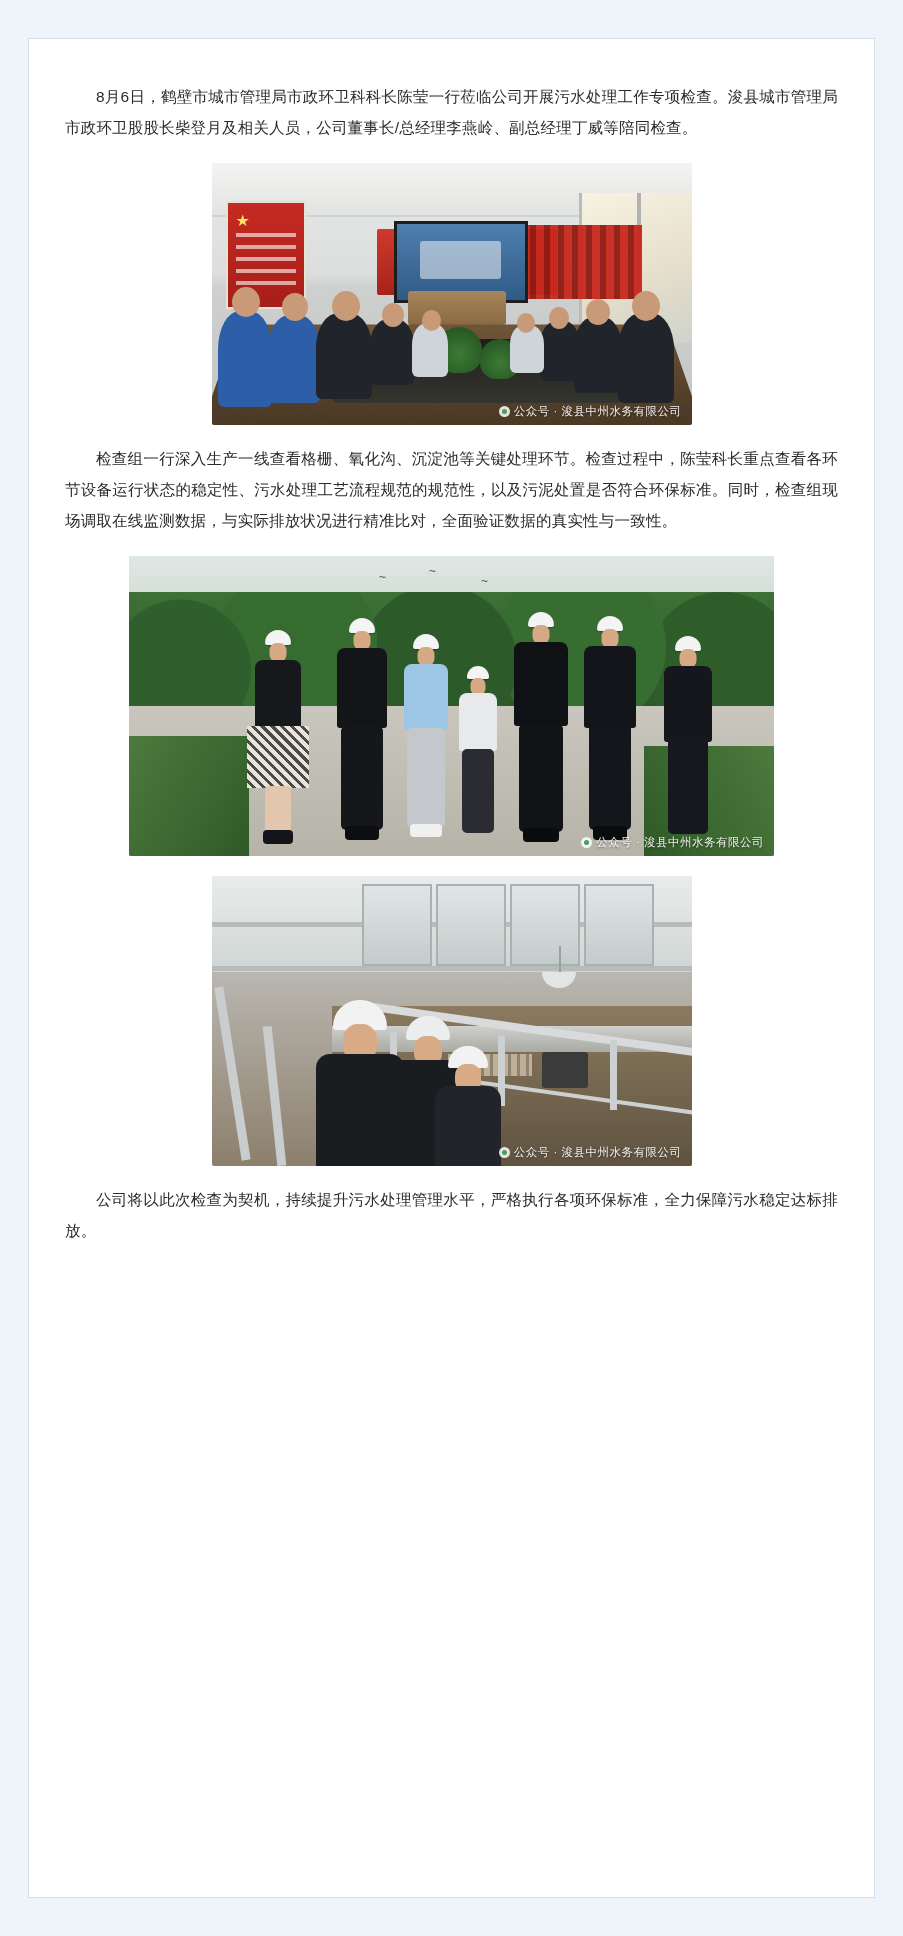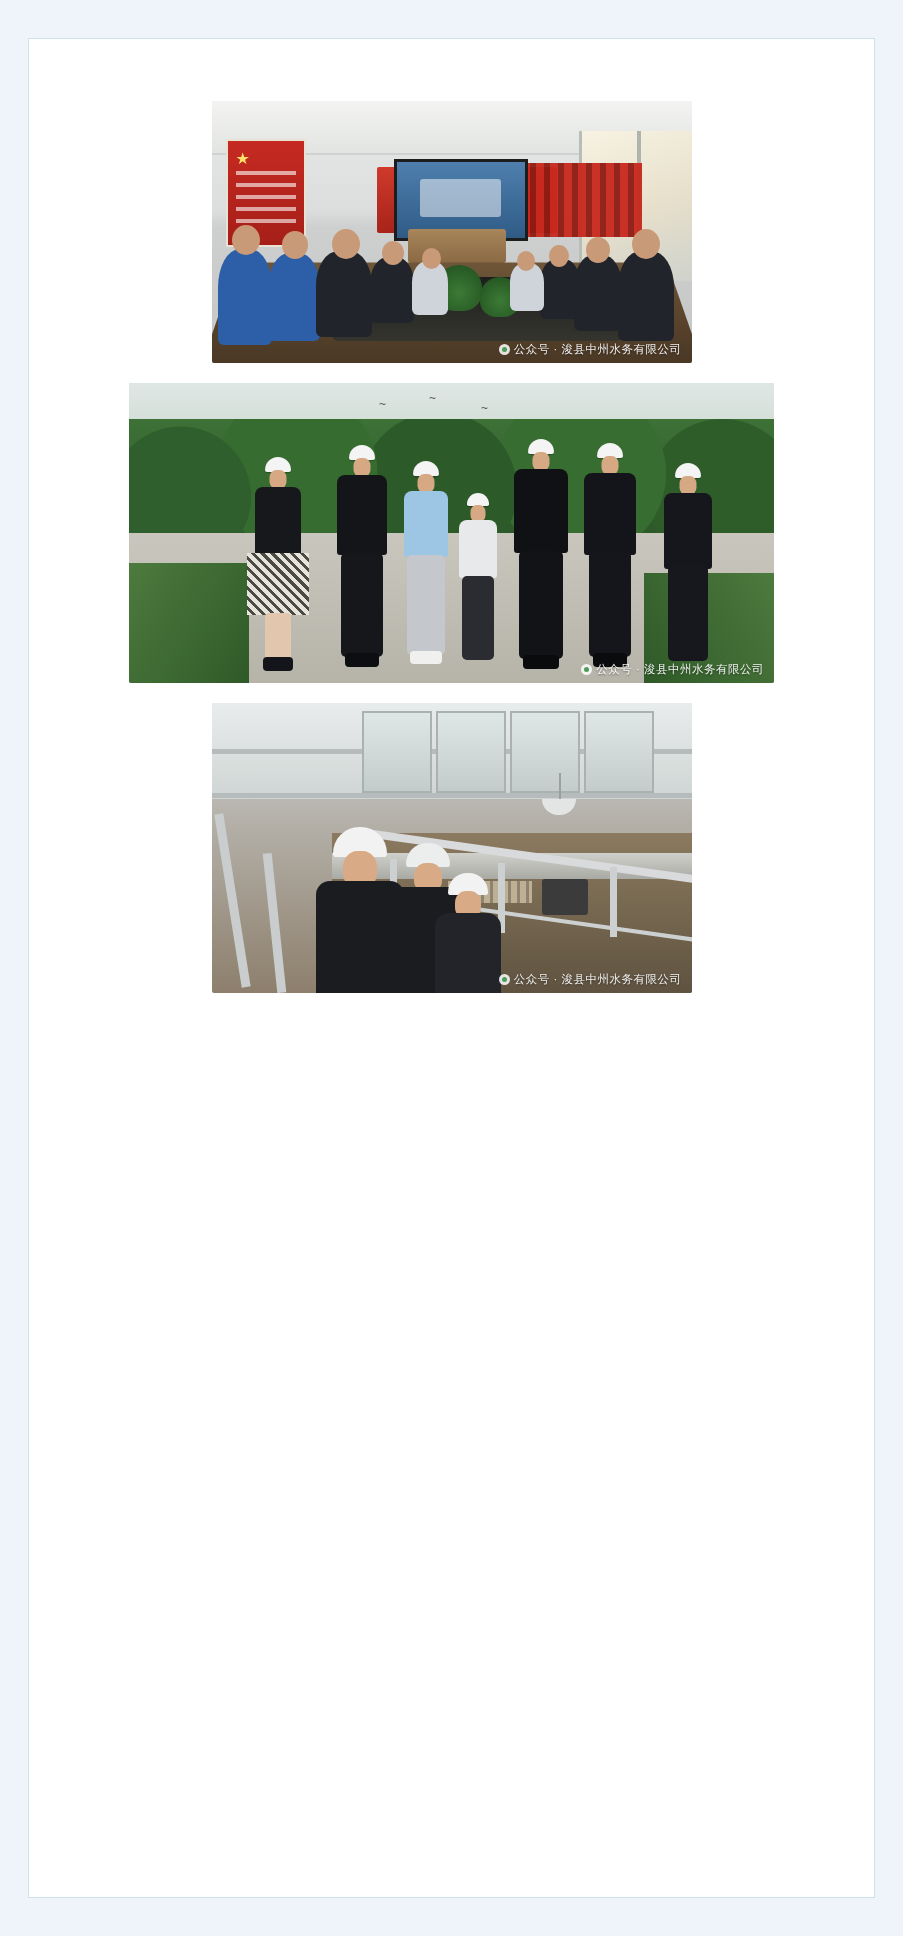--- a/index.html
+++ b/index.html
@@ -294,20 +294,21 @@
     position: absolute; left: 50%; transform: translateX(-50%);
     background: #1b1c20; border-radius: 14px 14px 0 0;
   }
 </style>
 </head>
 <body>
 
 <div class="page">
   <div class="card">
 
+    <p class="para">8月6日，鹤壁市城市管理局市政环卫科科长陈莹一行莅临公司开展污水处理工作专项检查。浚县城市管理局市政环卫股股长柴登月及相关人员，公司董事长/总经理李燕岭、副总经理丁威等陪同检查。</p>
 
     <div class="figure">
       <div class="photo p1">
         <div class="wall"></div>
         <div class="ceiling"></div>
         <div class="window"></div>
         <div class="poster">
           <span class="star">★</span>
           <span class="pl" style="top:30px"></span>
           <span class="pl" style="top:42px"></span>
@@ -347,20 +348,21 @@
         <div class="person light" style="right:148px; bottom:52px; width:34px; height:48px;"></div>
         <div class="head" style="right:157px; bottom:92px; width:18px; height:20px;"></div>
 
         <div class="watermark">
           <span class="wm-dot"></span>
           <span>公众号 · 浚县中州水务有限公司</span>
         </div>
       </div>
     </div>
 
+    <p class="para">检查组一行深入生产一线查看格栅、氧化沟、沉淀池等关键处理环节。检查过程中，陈莹科长重点查看各环节设备运行状态的稳定性、污水处理工艺流程规范的规范性，以及污泥处置是否符合环保标准。同时，检查组现场调取在线监测数据，与实际排放状况进行精准比对，全面验证数据的真实性与一致性。</p>
 
     <div class="figure">
       <div class="photo p2">
         <div class="sky"></div>
         <div class="bird" style="left:250px; top:14px;">~</div>
         <div class="bird" style="left:300px; top:8px;">~</div>
         <div class="bird" style="left:352px; top:18px;">~</div>
         <div class="hedge"></div>
         <div class="road"></div>
         <div class="grassL"></div>
@@ -470,15 +472,16 @@
           <div class="torso" style="top:40px; width:66px; height:86px; background:#23242a;"></div>
         </div>
 
         <div class="watermark">
           <span class="wm-dot"></span>
           <span>公众号 · 浚县中州水务有限公司</span>
         </div>
       </div>
     </div>
 
+    <p class="para">公司将以此次检查为契机，持续提升污水处理管理水平，严格执行各项环保标准，全力保障污水稳定达标排放。</p>
 
   </div>
 </div>
 
 </body></html>

